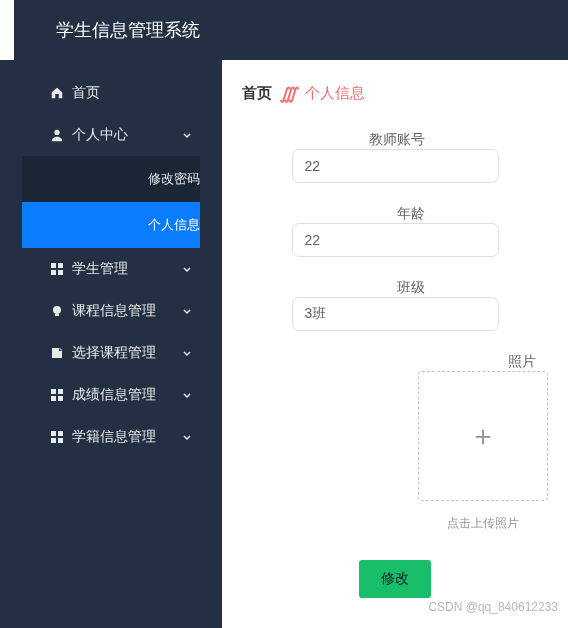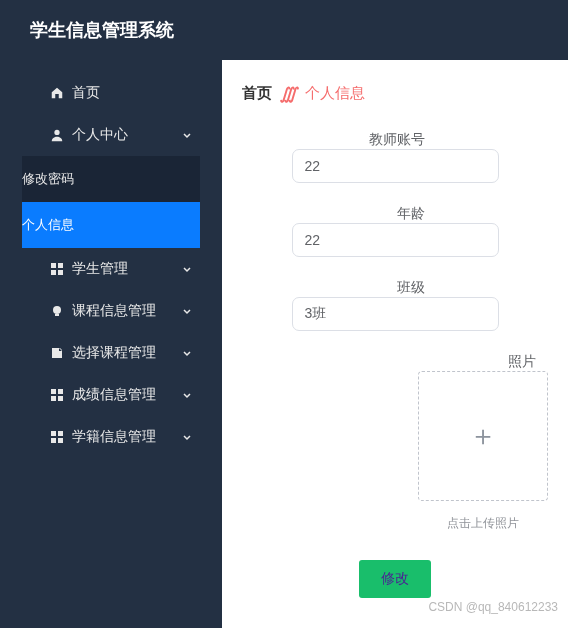--- a/index.html
+++ b/index.html
@@ -11,23 +11,24 @@
       overflow: hidden;
     }
     .container {
       display: flex;
       flex-direction: column;
       height: 100%;
     }
     .header {
       background: #233043;
       color: #fff;
-      padding: 18px 30px;
+      padding: 18px 42px;
       font-size: 18px;
-      font-weight: bold;
+      font-weight: normal;
+      margin-left: 14px;
     }
     .body {
       display: flex;
       flex: 1;
       overflow: hidden;
     }
     .sidebar {
       width: 222px;
       background: #233043;
       padding: 12px 0;
@@ -61,21 +62,21 @@
       width: 10px;
       height: 10px;
       display: inline-flex;
       align-items: center;
       justify-content: center;
     }
     .sub-item {
       padding: 14px 0;
       color: #e8e8e8;
       font-size: 13px;
-      text-align: left;
+      text-align: right;
       cursor: pointer;
       background: #1a2536;
       margin: 0 22px;
     }
     .sub-item.active {
       background: #0a7cff;
       color: #fff;
     }
     .main {
       flex: 1;
@@ -148,21 +149,21 @@
       color: #909399;
       font-size: 12px;
     }
     .btn-row {
       display: flex;
       justify-content: center;
       margin-top: 28px;
     }
     .btn-primary {
       background: #19be6b;
-      color: #4c1d95;
+      color: #0f172a;
       border: none;
       padding: 10px 22px;
       font-size: 14px;
       border-radius: 3px;
       cursor: pointer;
     }
     .watermark {
       position: absolute;
       bottom: 14px;
       right: 10px;

